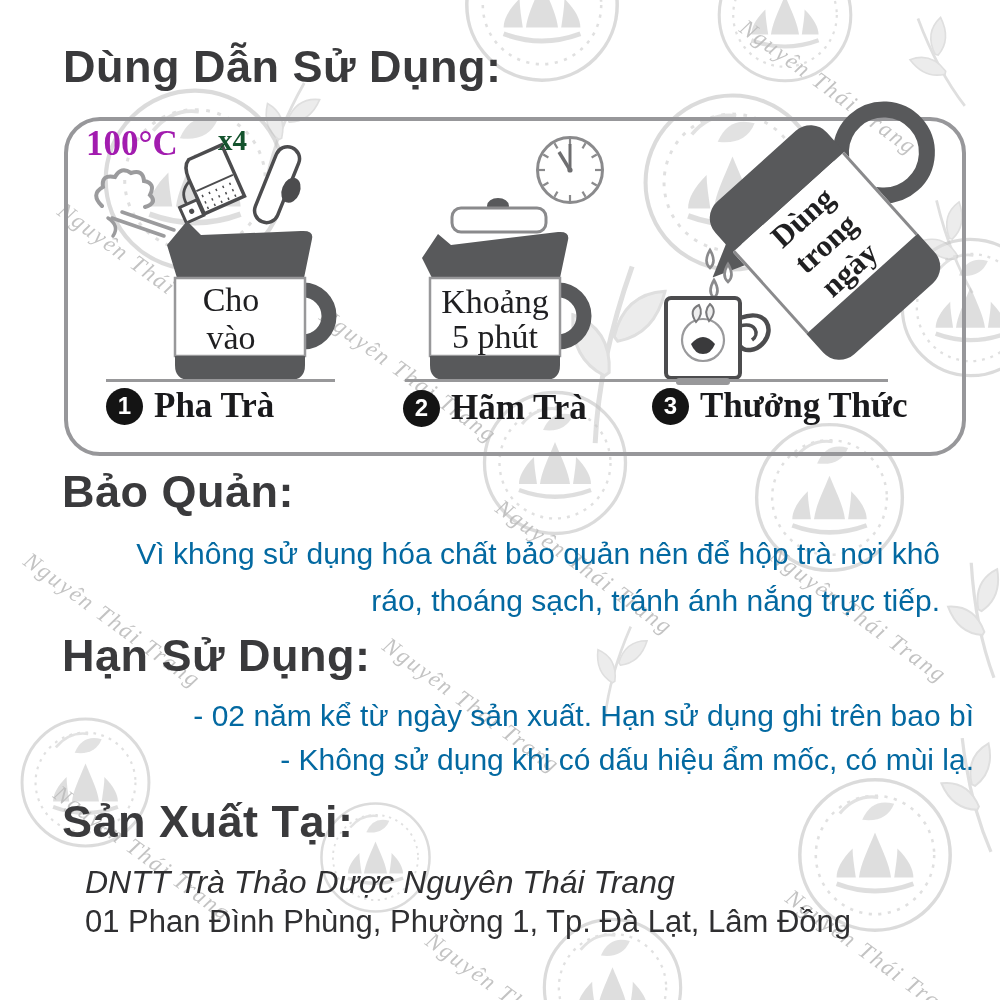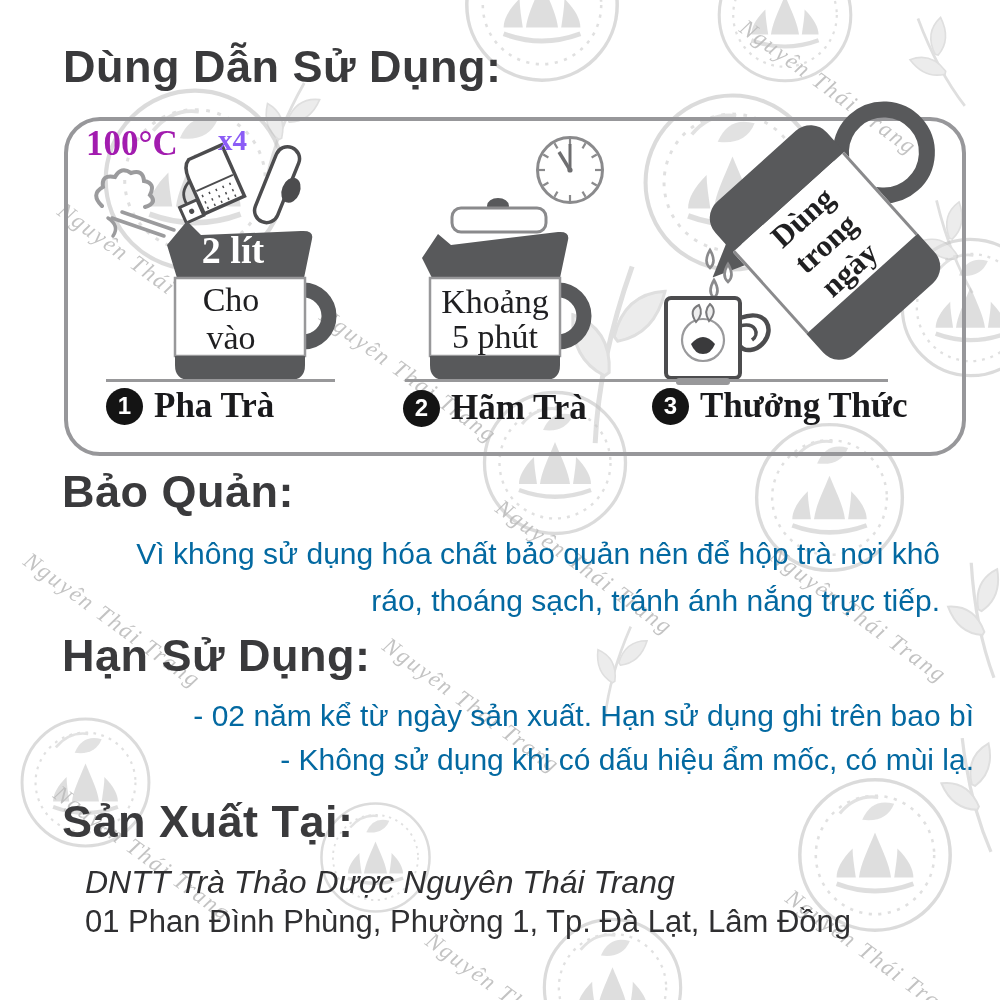--- a/index.html
+++ b/index.html
@@ -14,21 +14,21 @@
              transform:rotate(36deg);transform-origin:left center;opacity:.9;}
   .wm-leaf{position:absolute;opacity:.55;}
   
   .content{position:absolute;inset:0;z-index:1;}
   .h1{position:absolute;font-weight:bold;font-size:45px;letter-spacing:.5px;color:#3a3a3c;line-height:1.2;}
   .steps-box{position:absolute;left:64px;top:117px;width:894px;height:331px;
              border:4px solid #97979a;border-radius:36px;}
   .temp{position:absolute;left:86px;top:124px;font-family:"Liberation Serif",serif;
         font-size:35px;font-weight:600;color:#a21caf;}
   .x4{position:absolute;left:218px;top:124px;font-family:"Liberation Serif",serif;
-      font-size:29px;font-weight:bold;color:#8b5cf6;}
+      font-size:29px;font-weight:bold;color:#14532d;}
   .pot-label{position:absolute;text-align:center;font-family:"Liberation Serif",serif;color:#1f1f21;}
   .divider{position:absolute;height:3px;background:#98989a;}
   .caption{position:absolute;display:flex;align-items:center;gap:11px;}
   .badge{width:37px;height:37px;border-radius:50%;background:#141414;color:#fff;
          display:flex;align-items:center;justify-content:center;
          font-size:24px;font-weight:bold;font-family:"Liberation Sans",sans-serif;}
   .cap-text{font-family:"Liberation Serif",serif;font-weight:bold;font-size:35px;color:#1a1a1c;}
   
   .pot3-wrap{position:absolute;left:688px;top:100px;width:280px;height:300px;}
   .pot3-body{position:absolute;left:62px;top:40px;width:150px;height:205px;
@@ -180,21 +180,20 @@
         <ellipse cx="43" cy="44" rx="9" ry="13" fill="#4c4c4e"></ellipse>
       </g>
     </svg>
 
     <svg class="abs" style="left:163px;top:219px" width="190" height="163" viewBox="0 0 190 163">
       <circle cx="140" cy="97" r="26" fill="none" stroke="#58595b" stroke-width="15"></circle>
       <path d="M4,26 L24,2 L38,16 L138,12 Q151,11 149,20 L141,59 L14,59 Z" fill="#58595b"></path>
       <rect x="12" y="59" width="130" height="78" fill="#fff" stroke="#98989a" stroke-width="2.5"></rect>
       <path d="M12,137 H142 V146 Q142,161 127,161 H27 Q12,161 12,146 Z" fill="#58595b"></path>
     </svg>
-    <div class="pot-label" style="left:167px;top:228px;width:132px;font-size:38px;font-weight:bold;color:#fff">2 lít</div>
     <div class="pot-label" style="left:175px;top:281px;width:112px;font-size:34px">Cho vào</div>
 
     <div class="divider" style="left:106px;top:379px;width:229px"></div>
     <div class="caption" style="left:106px;top:386px">
       <span class="badge">1</span>
       <span class="cap-text">Pha Trà</span>
     </div>
 
     <svg class="abs" style="left:533px;top:133px" width="74" height="74" viewBox="0 0 74 74">
       <circle cx="37" cy="37" r="32.5" fill="none" stroke="#8a8a8c" stroke-width="3"></circle>

